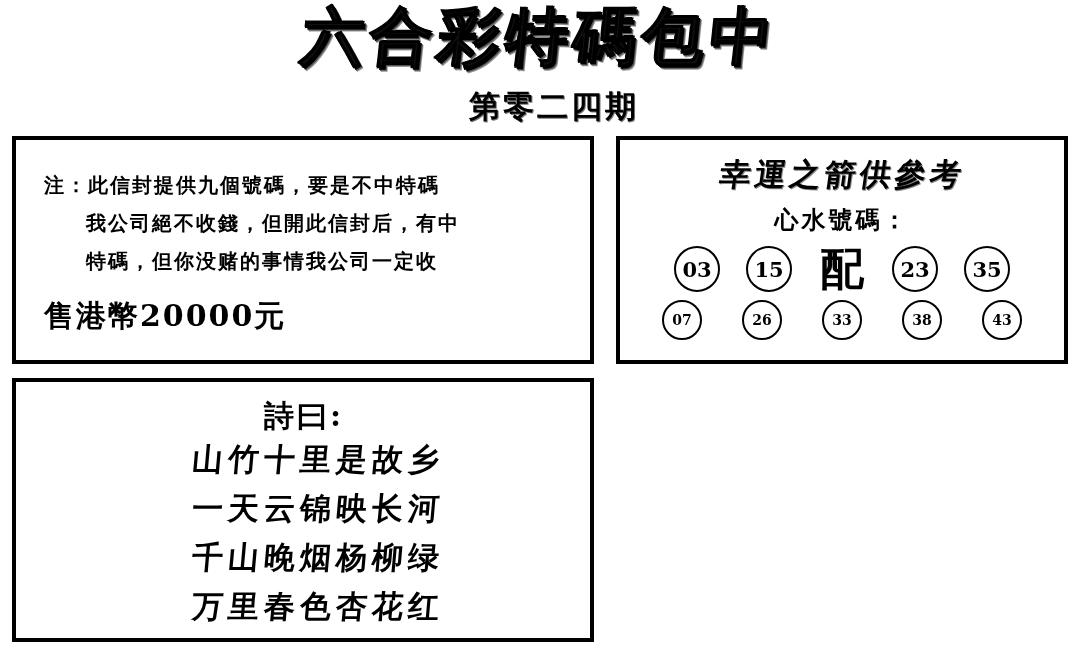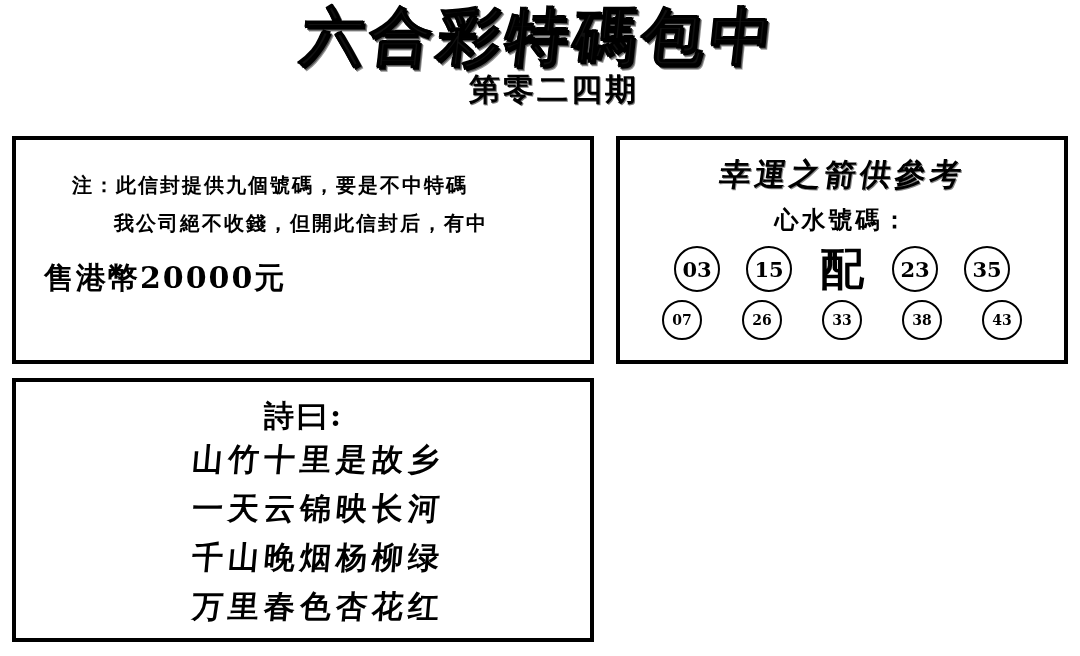--- a/index.html
+++ b/index.html
@@ -38,21 +38,21 @@
     text-shadow:
        2px 2px 0 #000,
        3px 3px 0 #555,
        4px 4px 0 #999,
       -1px -1px 0 #000;
     -webkit-text-stroke: 1px #000;
     transform: skewX(-6deg);
     display: inline-block;
   }
   .sub-title {
-    margin-top: 0;
+    margin-top: 17px;
     font-size: 31px;
     font-weight: bold;
     letter-spacing: 3px;
     color: #000;
     text-shadow: 1px 1px 0 #777;
     padding-left: 28px;
   }
 
   
   .grid {
@@ -77,21 +77,20 @@
   .note {
     padding: 26px 20px 10px 28px;
   }
   .note-line {
     font-size: 20px;
     line-height: 1.9;
     letter-spacing: 2px;
     white-space: nowrap;
     font-family: "DejaVu Serif", serif;
     font-weight: bold;
-    margin-left: 28px;
   }
   .note-line.indent { padding-left: 42px; }
   .note-price {
     text-align: left;
     font-size: 30px;
     font-weight: bold;
     letter-spacing: 2px;
     margin-top: 16px;
   }
 
@@ -215,20 +214,21 @@
   <div class="header">
     <div class="main-title">六合彩特碼包中</div>
     <div class="sub-title">第零二四期</div>
   </div>
 
   <div class="grid">
 
     <div class="box note">
       <div class="note-line">注：此信封提供九個號碼，要是不中特碼</div>
       <div class="note-line indent">我公司絕不收錢，但開此信封后，有中</div>
+      <div class="note-line indent">特碼，但你没赌的事情我公司一定收</div>
       <div class="note-price">售港幣20000元</div>
     </div>
 
 
     <div class="box">
       <div class="lucky">
         <div class="lucky-title">幸運之箭供參考</div>
         <div class="lucky-sub">心水號碼：</div>
 
         <div class="ball-row row-a">

